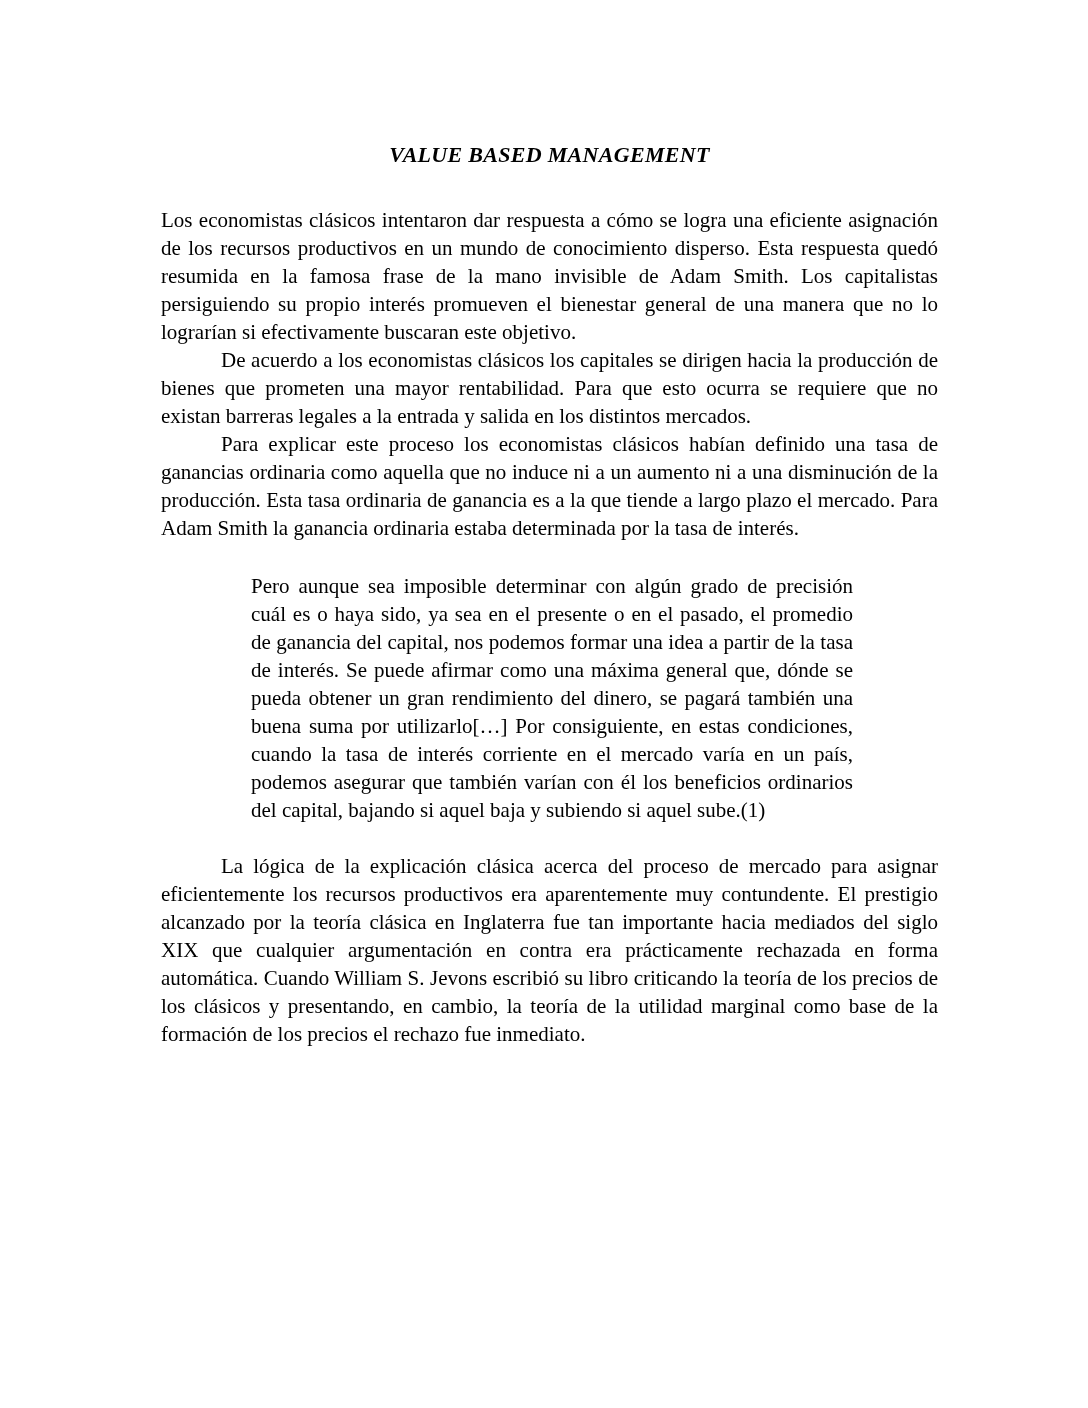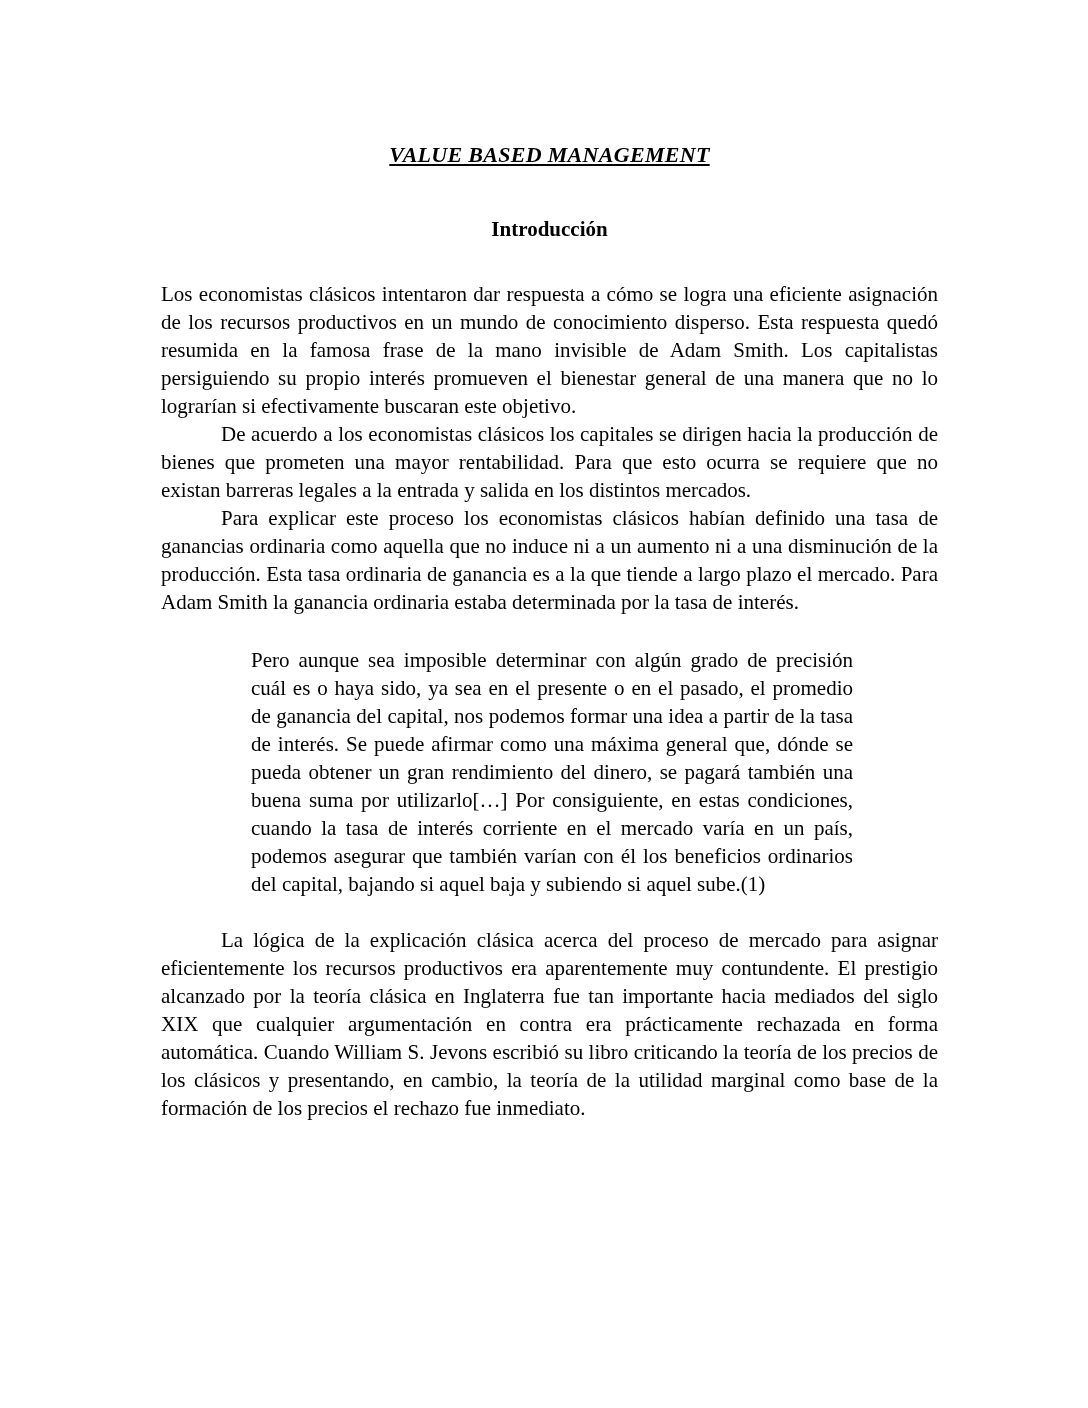--- a/index.html
+++ b/index.html
@@ -21,21 +21,20 @@
     color: #000000;
     overflow: hidden;
   }
   .doc-title {
     text-align: center;
     font-weight: bold;
     font-style: italic;
     font-size: 22px;
     letter-spacing: 0.3px;
     margin: 0;
-    text-decoration: underline;
   }
   .author-line {
     text-align: right;
     margin: 19px 0 0 0;
   }
   .section-heading {
     text-align: center;
     font-weight: bold;
     font-size: 21px;
     margin: 46px 0 0 0;
@@ -59,21 +58,20 @@
     line-height: 28px;
   }
 </style>
 </head>
 <body>
 
 <div class="page">
   <h1 class="doc-title">VALUE BASED MANAGEMENT</h1>
 
 
-  <h2 class="section-heading">Introducción</h2>
 
   <div class="body-text">
     <p class="no-indent">Los economistas clásicos intentaron dar respuesta a cómo se logra una eficiente asignación de los recursos productivos en un mundo de conocimiento disperso. Esta respuesta quedó resumida en la famosa frase de la mano invisible de Adam Smith. Los capitalistas persiguiendo su propio interés promueven el bienestar general de una manera que no lo lograrían si efectivamente buscaran este objetivo.</p>
 
     <p>De acuerdo a los economistas clásicos los capitales se dirigen hacia la producción de bienes que prometen una mayor rentabilidad. Para que esto ocurra se requiere que no existan barreras legales a la entrada y salida en los distintos mercados.</p>
 
     <p>Para explicar este proceso los economistas clásicos habían definido una tasa de ganancias ordinaria como aquella que no induce ni a un aumento ni a una disminución de la producción. Esta tasa ordinaria de ganancia es a la que tiende a largo plazo el mercado. Para Adam Smith la ganancia ordinaria estaba determinada por la tasa de interés.</p>
 
     <blockquote class="doc-quote">Pero aunque sea imposible determinar con algún grado de precisión cuál es o haya sido, ya sea en el presente o en el pasado, el promedio de ganancia del capital, nos podemos formar una idea a partir de la tasa de interés. Se puede afirmar como una máxima general que, dónde se pueda obtener un gran rendimiento del dinero, se pagará también una buena suma por utilizarlo[…] Por consiguiente, en estas condiciones, cuando la tasa de interés corriente en el mercado varía en un país, podemos asegurar que también varían con él los beneficios ordinarios del capital, bajando si aquel baja y subiendo si aquel sube.(1)</blockquote>
 

